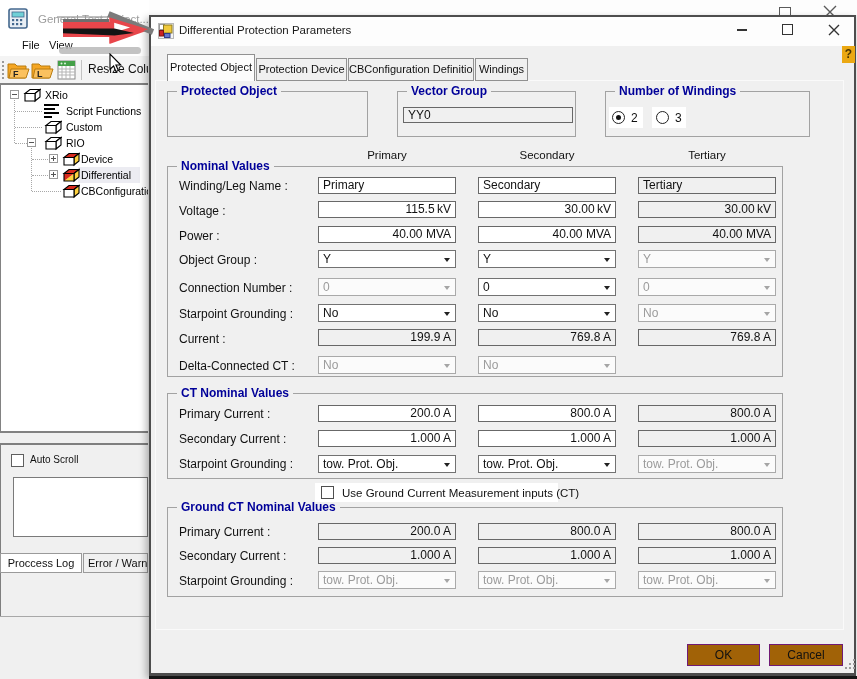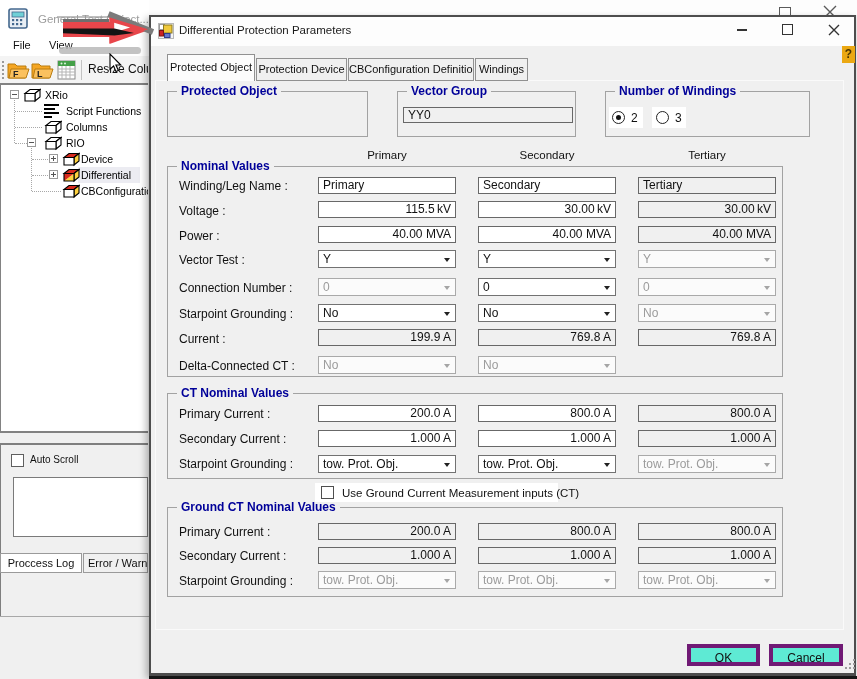--- a/index.html
+++ b/index.html
@@ -16,21 +16,21 @@
 .grp>.t{position:absolute;top:-8px;left:9px;background:#f0f0f0;padding:0 4px;color:#000099;font-weight:bold;font-size:12px;line-height:14px;white-space:nowrap}
 .lb{position:absolute;font-size:12px;color:#111;white-space:nowrap}
 .hd{position:absolute;font-size:11.5px;color:#111;white-space:nowrap}
 .tab{position:absolute;font-size:11px;color:#111;text-align:center;border:1px solid #919191;background:#f0f0f0;white-space:nowrap;overflow:hidden}
 .trl{position:absolute;font-size:10.5px;color:#000;white-space:nowrap}
 .dv{position:absolute;width:1px;border-left:1px dotted #a8a8a8}
 .dh{position:absolute;height:1px;border-top:1px dotted #a8a8a8}
 .exp{position:absolute;width:9px;height:9px;background:#fff;border:1px solid #9a9a9a}
 .exp i{position:absolute;left:1px;right:1px;top:3px;height:1px;background:#555}
 .exp.plus b{position:absolute;top:1px;bottom:1px;left:3px;width:1px;background:#555}
-.btn{position:absolute;background:#5eead4;border:4px solid #701a75;font-size:12px;color:#111;text-align:center;line-height:20px}
+.btn{position:absolute;background:#a16207;border:1px solid #701a75;font-size:12px;color:#111;text-align:center;line-height:20px}
 </style></head><body>
 <div id="stage">
 <div class="abs" style="left:0;top:0;width:149px;height:33px;background:#fff"></div>
 <div class="abs" style="left:149px;top:0;width:708px;height:15px;background:#fdfdfd;overflow:hidden">
       <div class="abs" style="left:630px;top:7px;width:12px;height:11px;border:1px solid #5a5a5a"></div>
       <svg class="abs" style="left:674px;top:5px" width="14" height="13">
         <path d="M1,1 L13,13 M13,1 L1,13" stroke="#5a5a5a" stroke-width="1.4" fill="none"></path>
       </svg>
     </div>
 <svg class="abs" style="left:8px;top:8px" width="21" height="21" viewBox="0 0 21 21">
@@ -40,21 +40,21 @@
         <rect x="4" y="11" width="2.2" height="2.2"></rect>
         <rect x="8" y="11" width="2.2" height="2.2"></rect>
         <rect x="12" y="11" width="2.2" height="2.2"></rect>
         <rect x="4" y="15" width="2.2" height="2.2"></rect>
         <rect x="8" y="15" width="2.2" height="2.2"></rect>
         <rect x="12" y="15" width="2.2" height="2.2"></rect>
       </g>
     </svg>
 <div class="abs" style="left:38px;top:13px;font-size:11.5px;color:#9c9c9c;white-space:nowrap">General Test Object...</div>
 <div class="abs" style="left:0;top:33px;width:149px;height:23px;background:#fff"></div>
-<div class="abs" style="left:13px;top:39px;font-size:11px;color:#111">File</div>
+<div class="abs" style="left:22px;top:39px;font-size:11px;color:#111">File</div>
 <div class="abs" style="left:49px;top:39px;font-size:11px;color:#111">View</div>
 <div class="abs" style="left:0;top:56px;width:149px;height:27px;background:#f4f4f4"></div>
 <div class="abs" style="left:2px;top:61px;width:2px;height:18px;background:repeating-linear-gradient(#9a9a9a 0 2px,transparent 2px 4px)"></div>
 <svg class="abs" style="left:7px;top:61px" width="23" height="18" viewBox="0 0 23 18">
       <path d="M1,3 h7 l2,2 h9 v3 l-1,9 h-17 z" fill="#f5a623" stroke="#b97c10" stroke-width="1"></path>
       <path d="M4,8 h18 l-3,9 h-17 z" fill="#fbc15e" stroke="#b97c10" stroke-width="1"></path>
       <text x="6" y="16" font-family="Liberation Sans" font-size="9" font-weight="bold" fill="#222">F</text>
     </svg>
 <svg class="abs" style="left:31px;top:61px" width="23" height="18" viewBox="0 0 23 18">
       <path d="M1,3 h7 l2,2 h9 v3 l-1,9 h-17 z" fill="#f5a623" stroke="#b97c10" stroke-width="1"></path>
@@ -127,21 +127,21 @@
       <path d="M2,5.5 L12,5.5 L2,13 Z" fill="#d92b1e"></path>
       <path d="M2,5.5 L12,5.5 L12,13 L2,13 Z" fill="none" stroke="#000" stroke-width="1.1"></path>
     </svg>
 <svg class="abs" style="left:62px;top:184px" width="18" height="15" viewBox="0 0 18 15">
       <path d="M2,5.5 L7,1.5 L17,1.5 L12,5.5 Z" fill="#d92b1e" stroke="#000" stroke-width="1.1"></path>
       <path d="M12,5.5 L17,1.5 L17,9 L12,13 Z" fill="#ffd23f" stroke="#000" stroke-width="1.1"></path>
       <path d="M2,5.5 L12,5.5 L12,13 L2,13 Z" fill="#fff" stroke="#000" stroke-width="1.1"></path>
     </svg>
 <div class="trl" style="left:45px;top:89px">XRio</div>
 <div class="trl" style="left:66px;top:105px">Script Functions</div>
-<div class="trl" style="left:66px;top:121px">Columns</div>
+<div class="trl" style="left:66px;top:121px">Custom</div>
 <div class="trl" style="left:66px;top:137px">RIO</div>
 <div class="trl" style="left:81px;top:153px">Device</div>
 <div class="trl" style="left:81px;top:169px">Differential</div>
 <div class="trl" style="left:81px;top:185px;width:67px;overflow:hidden">CBConfiguration</div>
 <div class="abs" style="left:0;top:443px;width:148px;height:173px;background:#f0f0f0;border-top:2px solid #7f7f7f;border-left:1px solid #7f7f7f"></div>
 <div class="abs" style="left:11px;top:454px;width:13px;height:13px;background:#fff;border:1px solid #5f5f5f"></div>
 <div class="abs" style="left:30px;top:454px;font-size:10px;color:#111">Auto Scroll</div>
 <div class="abs" style="left:13px;top:477px;width:135px;height:60px;background:#fff;border:1px solid #7a7a7a"></div>
 <div class="abs" style="left:0px;top:553px;width:82px;height:20px;background:#fff;border:1px solid #9a9a9a;font-size:11px;color:#111;line-height:18px;text-align:center">Proccess Log</div>
 <div class="abs" style="left:83px;top:553px;width:65px;height:20px;background:#f0f0f0;border:1px solid #9a9a9a;font-size:11px;color:#111;line-height:18px;overflow:hidden;padding-left:4px;white-space:nowrap">Error / Warning</div>
@@ -203,21 +203,21 @@
 <div class="tb" style="left:478px;top:177px;width:138px">Secondary</div>
 <div class="tb ro" style="left:638px;top:177px;width:138px">Tertiary</div>
 <div class="lb" style="left:179px;top:204px">Voltage :</div>
 <div class="tb rt" style="left:318px;top:201px;width:138px">115.5 kV</div>
 <div class="tb rt" style="left:478px;top:201px;width:138px">30.00 kV</div>
 <div class="tb ro rt" style="left:638px;top:201px;width:138px">30.00 kV</div>
 <div class="lb" style="left:179px;top:229px">Power :</div>
 <div class="tb rt" style="left:318px;top:226px;width:138px">40.00 MVA</div>
 <div class="tb rt" style="left:478px;top:226px;width:138px">40.00 MVA</div>
 <div class="tb ro rt" style="left:638px;top:226px;width:138px">40.00 MVA</div>
-<div class="lb" style="left:179px;top:253px">Vector Test :</div>
+<div class="lb" style="left:179px;top:253px">Object Group :</div>
 <div class="cb" style="left:318px;top:250px;width:138px">Y<span class="ar"></span></div>
 <div class="cb" style="left:478px;top:250px;width:138px">Y<span class="ar"></span></div>
 <div class="cb dis" style="left:638px;top:250px;width:138px">Y<span class="ar"></span></div>
 <div class="lb" style="left:179px;top:281px">Connection Number :</div>
 <div class="cb dis" style="left:318px;top:278px;width:138px">0<span class="ar"></span></div>
 <div class="cb" style="left:478px;top:278px;width:138px">0<span class="ar"></span></div>
 <div class="cb dis" style="left:638px;top:278px;width:138px">0<span class="ar"></span></div>
 <div class="lb" style="left:179px;top:307px">Starpoint Grounding :</div>
 <div class="cb" style="left:318px;top:304px;width:138px">No<span class="ar"></span></div>
 <div class="cb" style="left:478px;top:304px;width:138px">No<span class="ar"></span></div>

